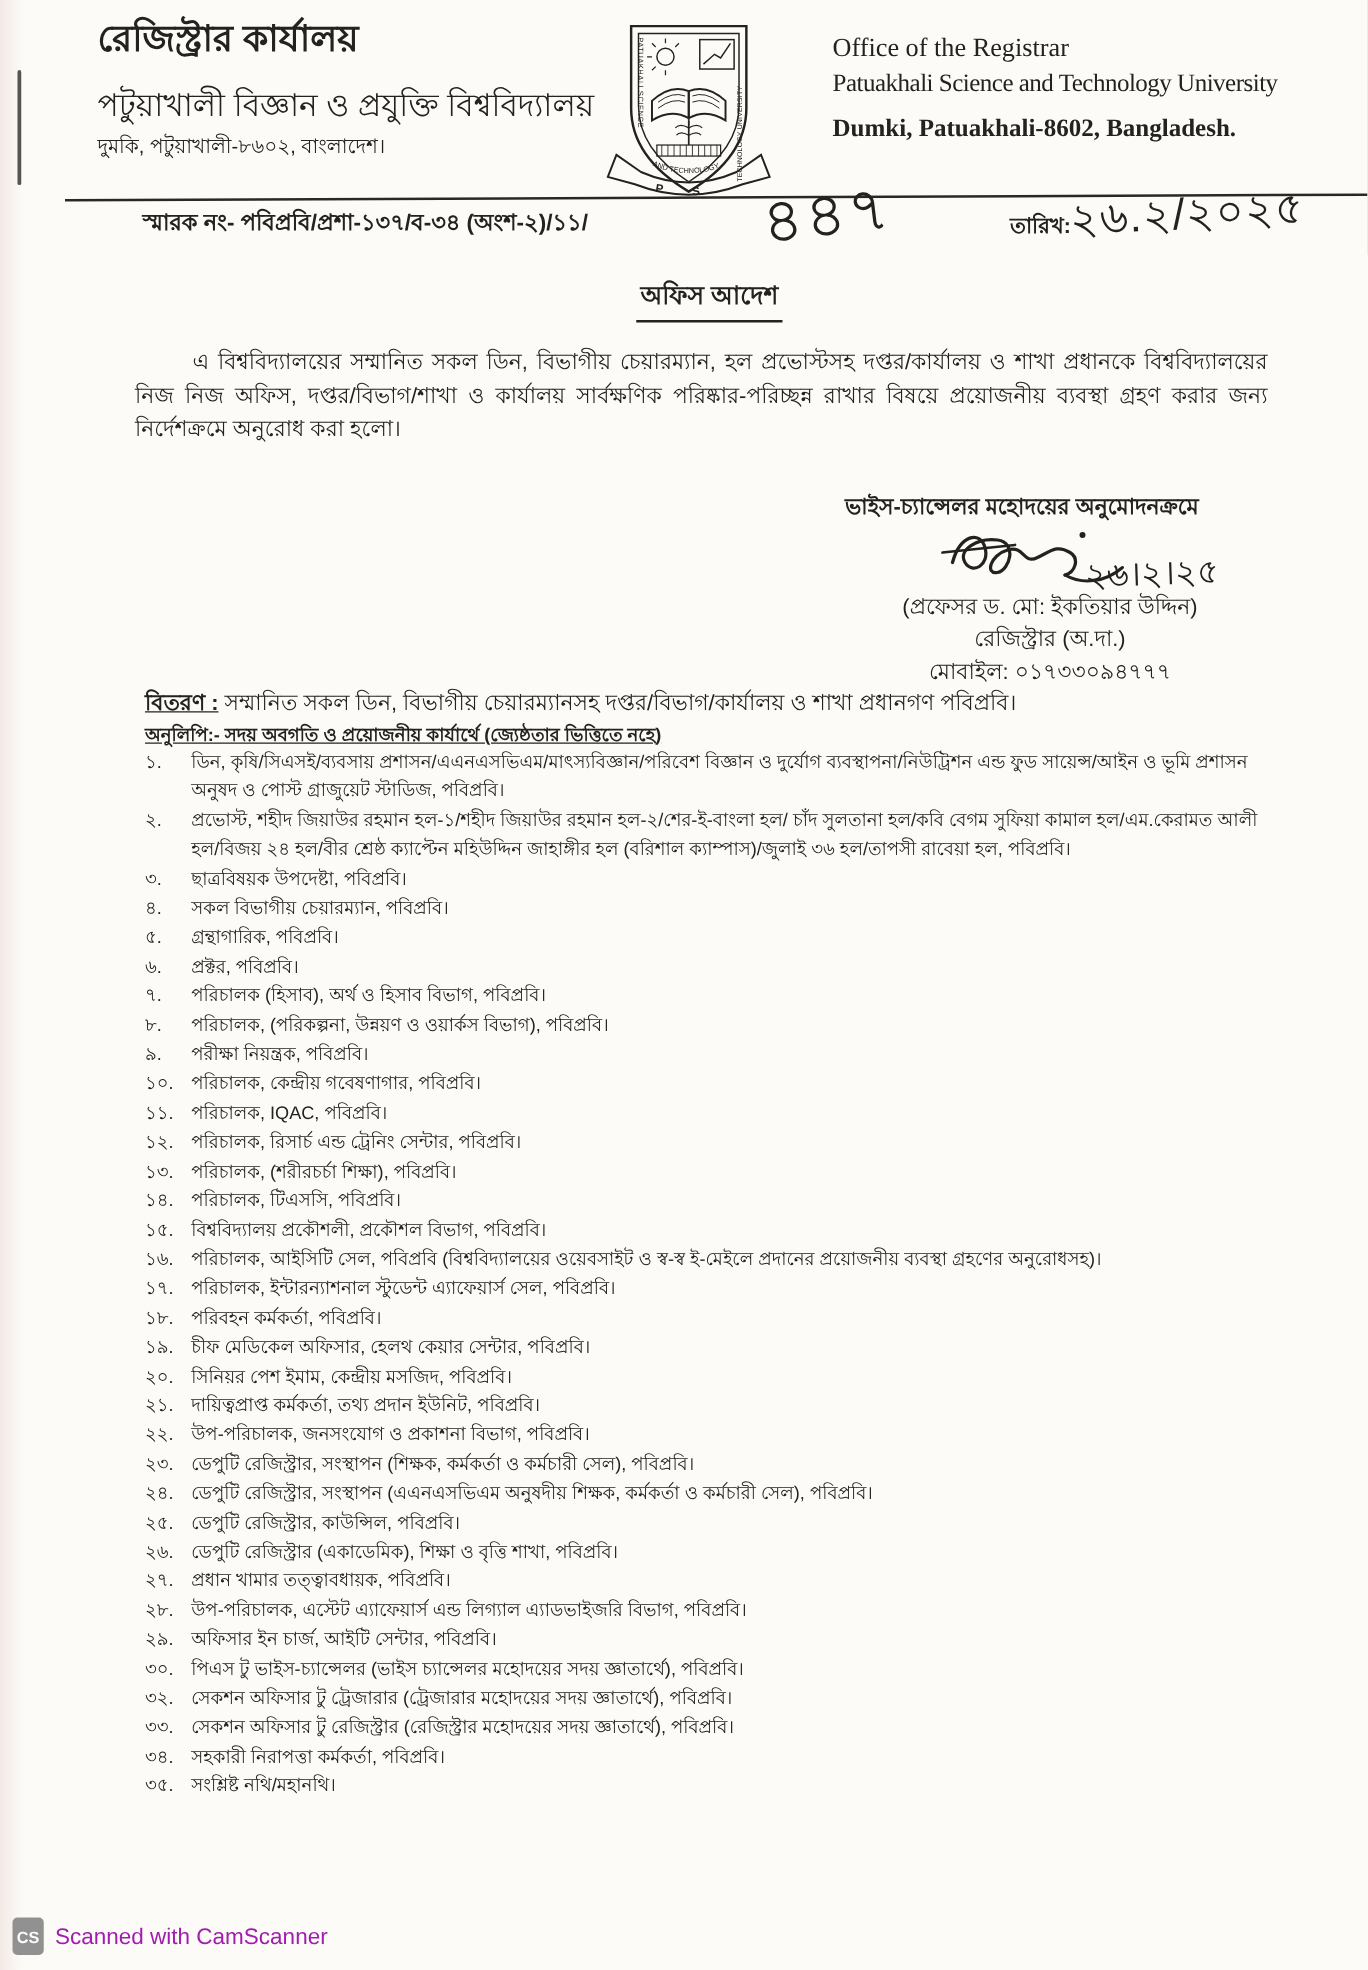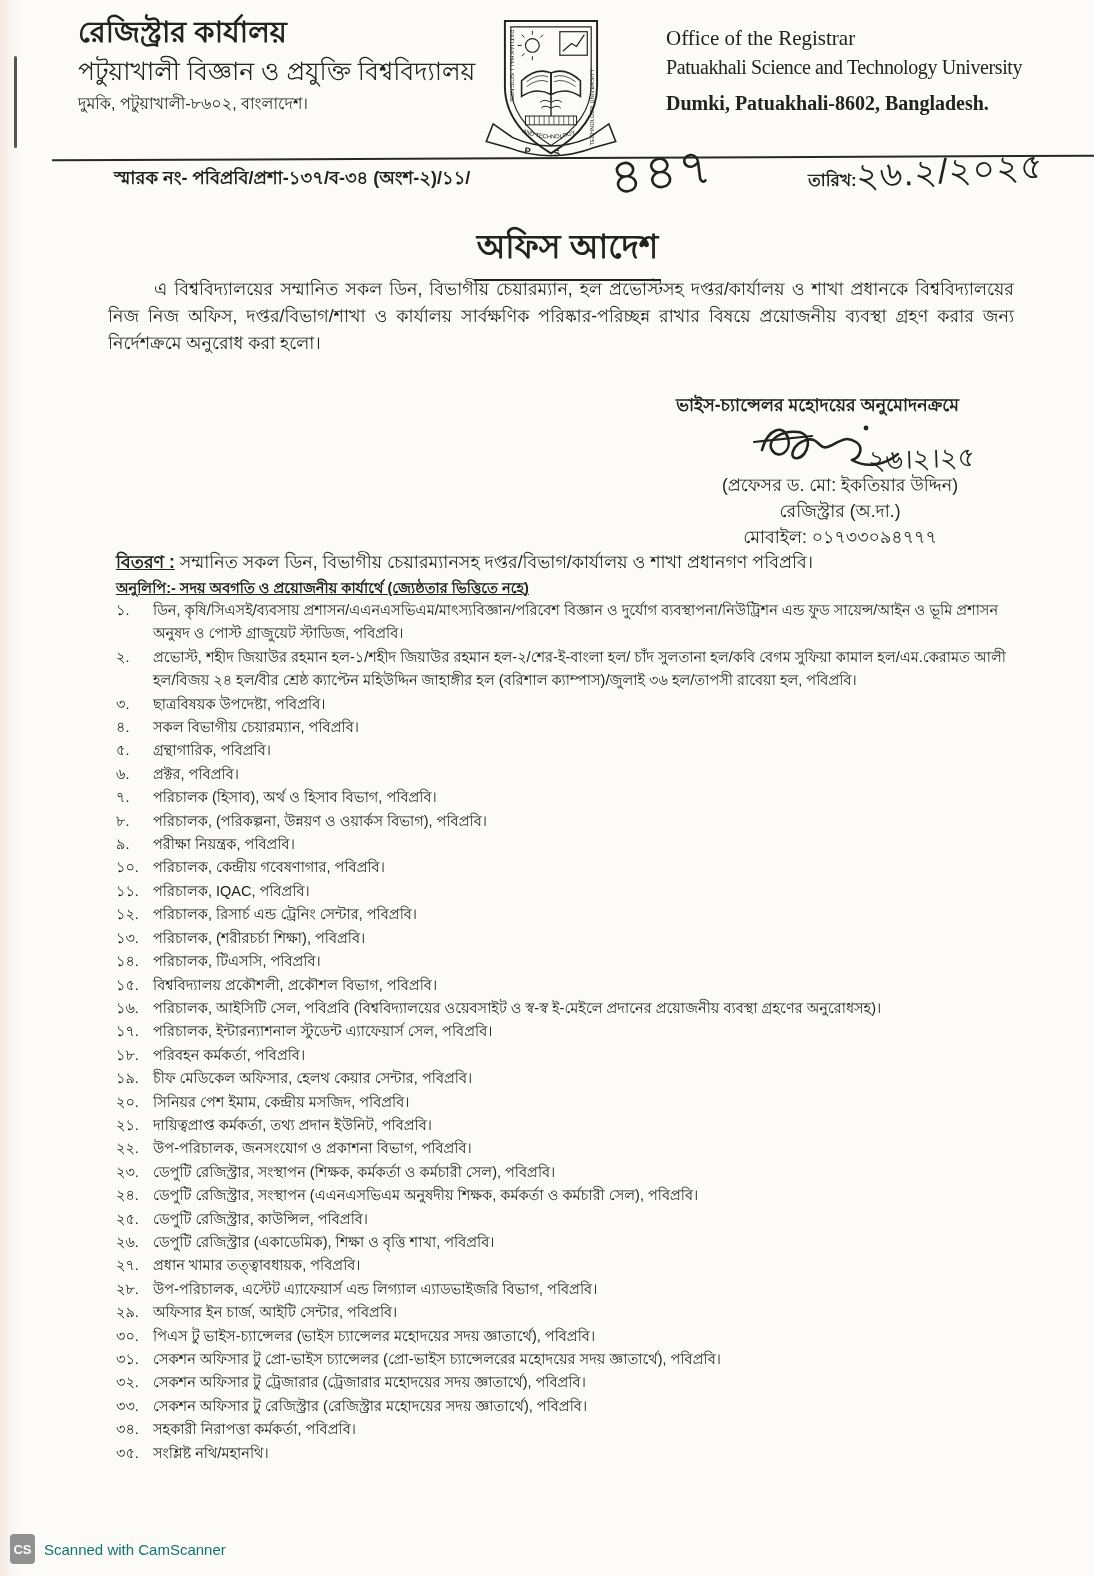--- a/index.html
+++ b/index.html
@@ -23,36 +23,36 @@
     background:linear-gradient(to right,#f3e9e4,rgba(243,233,228,0));
     pointer-events:none;
   }
   .artifact-bar{
     position:absolute;left:14px;top:56px;width:3px;height:92px;
     background:#3a3833;opacity:.85;border-radius:2px;
   }
   
   .hdr-left{position:absolute;left:78px;top:16px;line-height:1.15;}
   .hdr-left .l1{font-size:29px;font-weight:bold;}
-  .hdr-left .l2{font-size:25px;margin-top:8px;}
+  .hdr-left .l2{font-size:25px;margin-top:22px;}
   .hdr-left .l3{font-size:16px;margin-top:9px;}
   .logo{position:absolute;left:476px;top:16px;width:150px;height:152px;}
   .hdr-right{position:absolute;left:666px;top:26px;line-height:1.2;font-family:"Liberation Serif","DejaVu Serif",serif;}
   .hdr-right .l1{font-size:21px;font-weight:normal;}
   .hdr-right .l2{font-size:20px;letter-spacing:-0.4px;margin-top:4px;}
   .hdr-right .l3{font-size:20px;font-weight:bold;margin-top:12px;}
   
   .rule{position:absolute;left:52px;top:157px;width:1042px;height:2px;background:#2a2823;transform:rotate(-0.25deg);}
   .memo-label{position:absolute;left:114px;top:164px;font-size:18px;font-weight:600;}
   .memo-number{position:absolute;left:610px;top:134px;font-size:50px;font-weight:500;transform:rotate(-7deg);letter-spacing:2px;}
   .date-label{position:absolute;left:808px;top:167px;font-size:17px;font-weight:600;}
   .date-hand{position:absolute;left:856px;top:144px;font-size:35px;font-weight:500;transform:rotate(-3deg);letter-spacing:1px;white-space:nowrap;}
   
   .title-wrap{position:absolute;left:0;top:221px;width:100%;text-align:center;}
-  .title{display:inline-block;font-size:33px;font-weight:bold;border-bottom:2px solid #24221f;padding:0 3px 2px;}
+  .title{display:inline-block;font-size:20px;font-weight:bold;border-bottom:2px solid #24221f;padding:0 3px 2px;}
   .body-par{
     position:absolute;left:108px;top:276px;width:906px;
     font-size:17.5px;line-height:27px;text-align:justify;text-indent:46px;
   }
   .approval{position:absolute;left:676px;top:392px;font-size:17.5px;font-weight:600;}
   
   .sig-svg{position:absolute;left:748px;top:416px;width:160px;height:62px;}
   .sig-date{position:absolute;left:868px;top:438px;font-size:27px;font-weight:500;transform:rotate(-2deg);white-space:nowrap;}
   .sig-block{position:absolute;left:652px;top:472px;width:376px;text-align:center;font-size:17.5px;line-height:26px;}
   
@@ -68,21 +68,21 @@
   .copy-list .num{width:37px;flex:0 0 37px;}
   .copy-list .txt{flex:1;}
   
   .watermark{position:absolute;left:10px;bottom:12px;display:flex;align-items:center;gap:9px;}
   .cs-badge{
     width:25px;height:30px;border-radius:4px;background:#919191;
     color:#fbfbfb;font-size:13px;font-weight:bold;
     display:flex;align-items:center;justify-content:center;
     font-family:"Liberation Sans",sans-serif;
   }
-  .wm-text{color:#0f766e;font-size:15px;}
+  .wm-text{color:#a21caf;font-size:18px;}
   .ink{stroke:#24221f;fill:none;}
 </style>
 </head>
 <body>
 
 <div class="page">
 
   <div class="edge-shade"></div>
   <div class="corner-tint"></div>
   <div class="artifact-bar"></div>
@@ -298,24 +298,20 @@
       </li>
       <li>
         <span class="num">২৯.</span>
         <span class="txt">অফিসার ইন চার্জ, আইটি সেন্টার, পবিপ্রবি।</span>
       </li>
       <li>
         <span class="num">৩০.</span>
         <span class="txt">পিএস টু ভাইস-চ্যান্সেলর (ভাইস চ্যান্সেলর মহোদয়ের সদয় জ্ঞাতার্থে), পবিপ্রবি।</span>
       </li>
       <li>
-        <span class="num">৩১.</span>
-        <span class="txt">সেকশন অফিসার টু প্রো-ভাইস চ্যান্সেলর (প্রো-ভাইস চ্যান্সেলরের মহোদয়ের সদয় জ্ঞাতার্থে), পবিপ্রবি।</span>
-      </li>
-      <li>
         <span class="num">৩২.</span>
         <span class="txt">সেকশন অফিসার টু ট্রেজারার (ট্রেজারার মহোদয়ের সদয় জ্ঞাতার্থে), পবিপ্রবি।</span>
       </li>
       <li>
         <span class="num">৩৩.</span>
         <span class="txt">সেকশন অফিসার টু রেজিস্ট্রার (রেজিস্ট্রার মহোদয়ের সদয় জ্ঞাতার্থে), পবিপ্রবি।</span>
       </li>
       <li>
         <span class="num">৩৪.</span>
         <span class="txt">সহকারী নিরাপত্তা কর্মকর্তা, পবিপ্রবি।</span>

